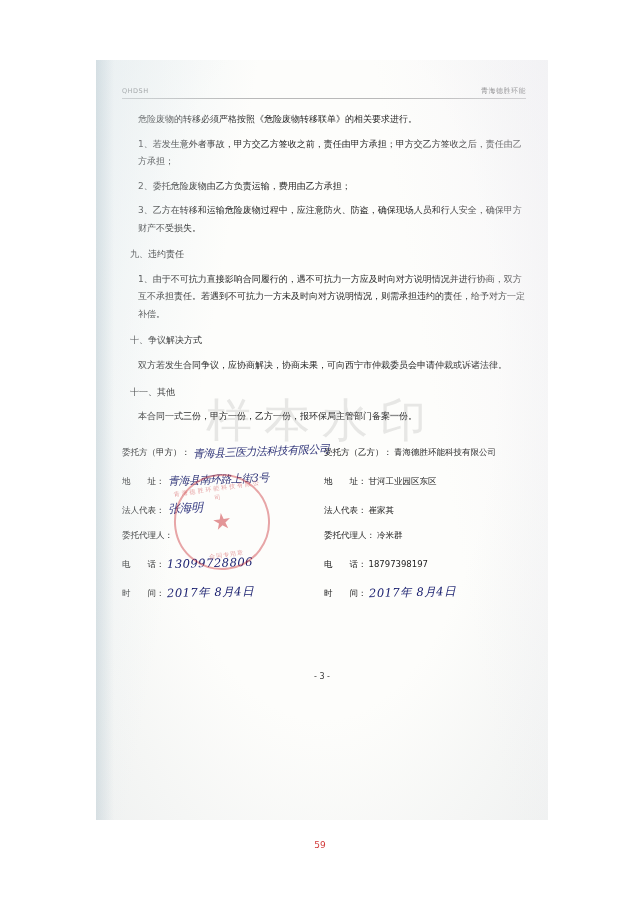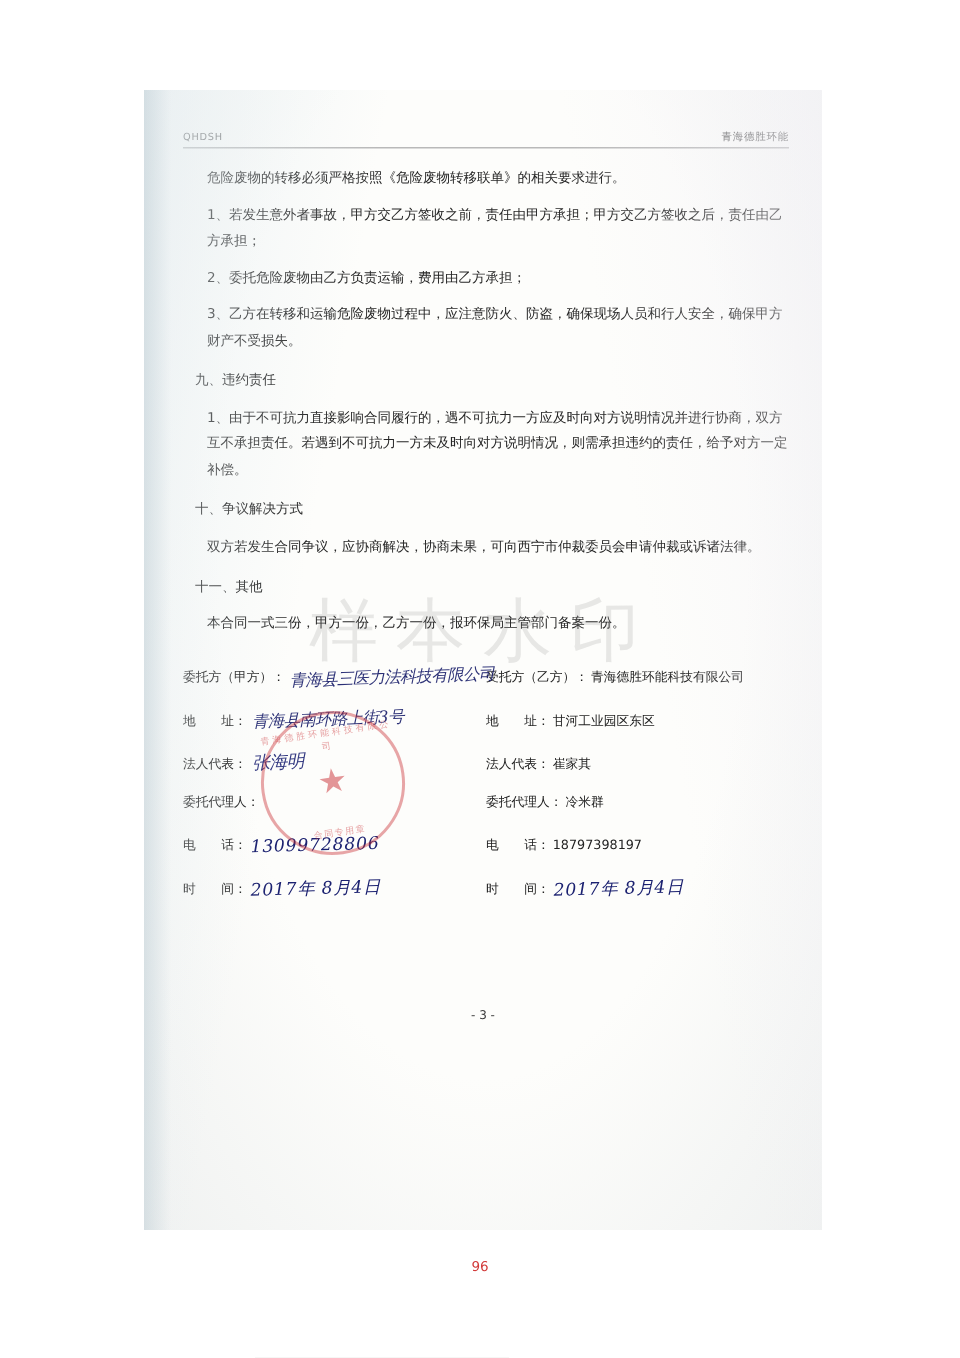--- a/index.html
+++ b/index.html
@@ -318,15 +318,15 @@
       </div>
 
     </div>
 
     <div class="watermark">样本水印</div>
 
     <div class="page-num-doc">- 3 -</div>
 
   </div>
 
-  <div class="page-footer">96</div>
+  <div class="page-footer">59</div>
 
 </div>
 
 </body></html>

